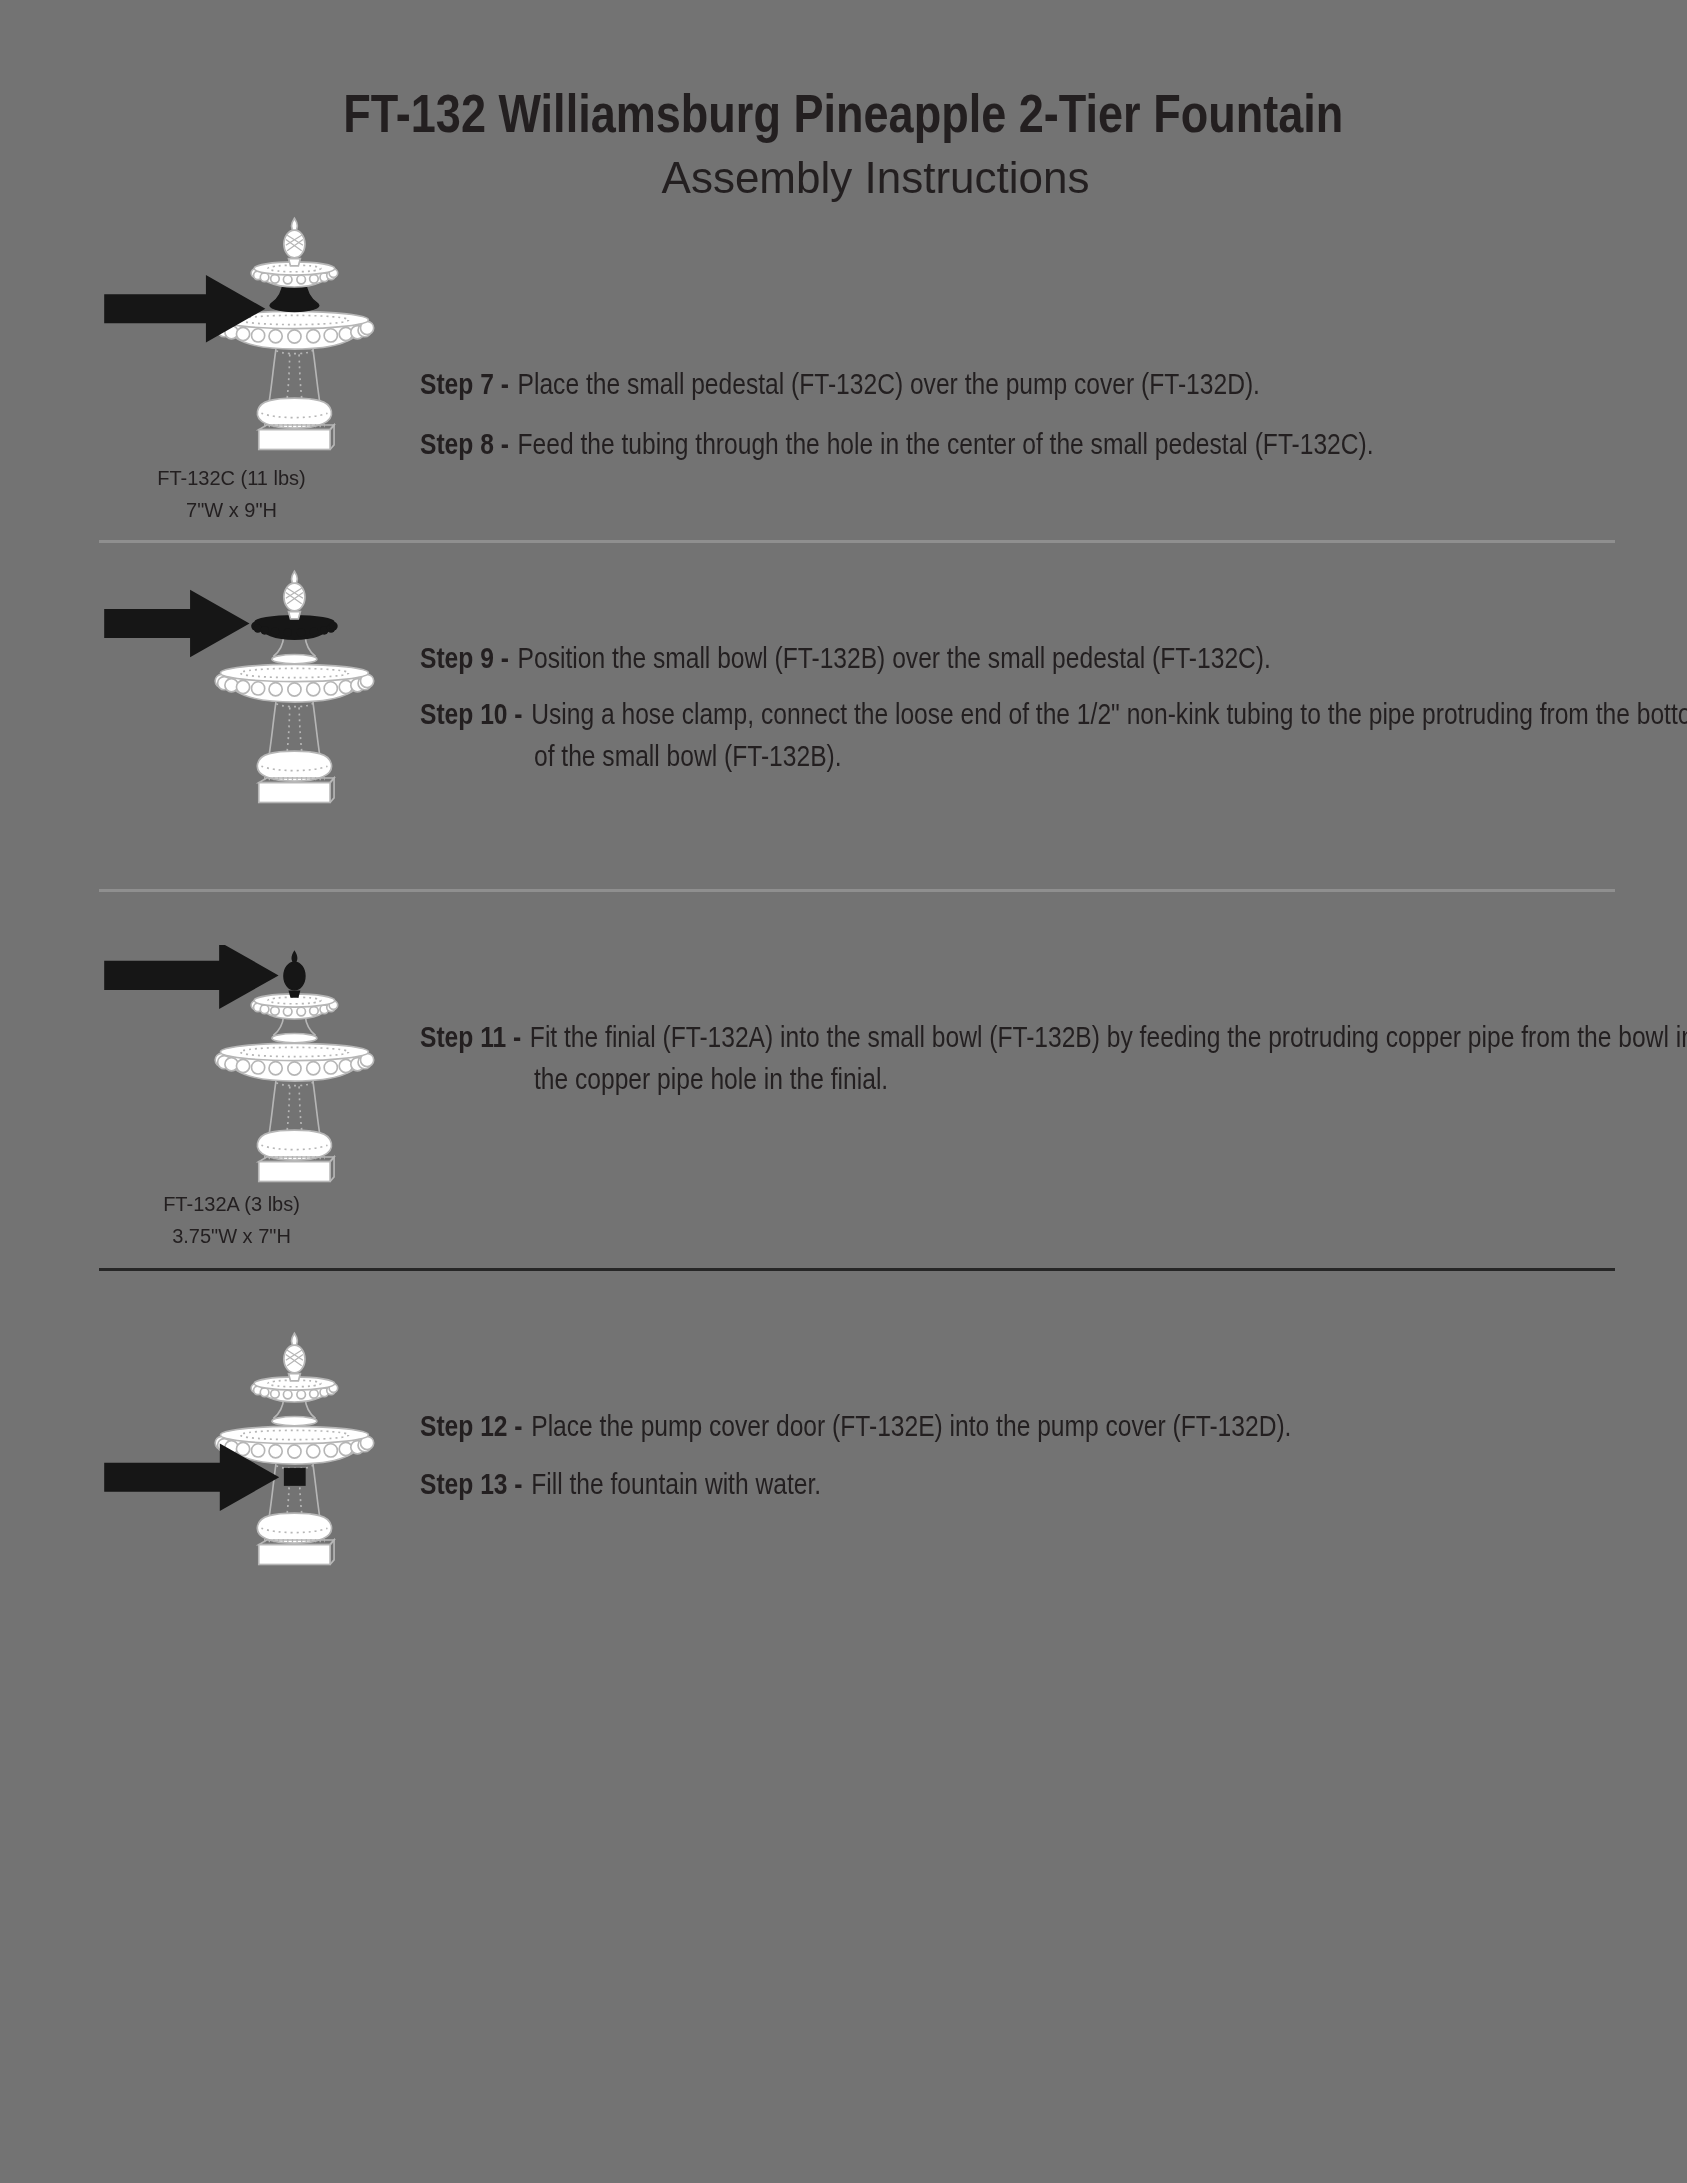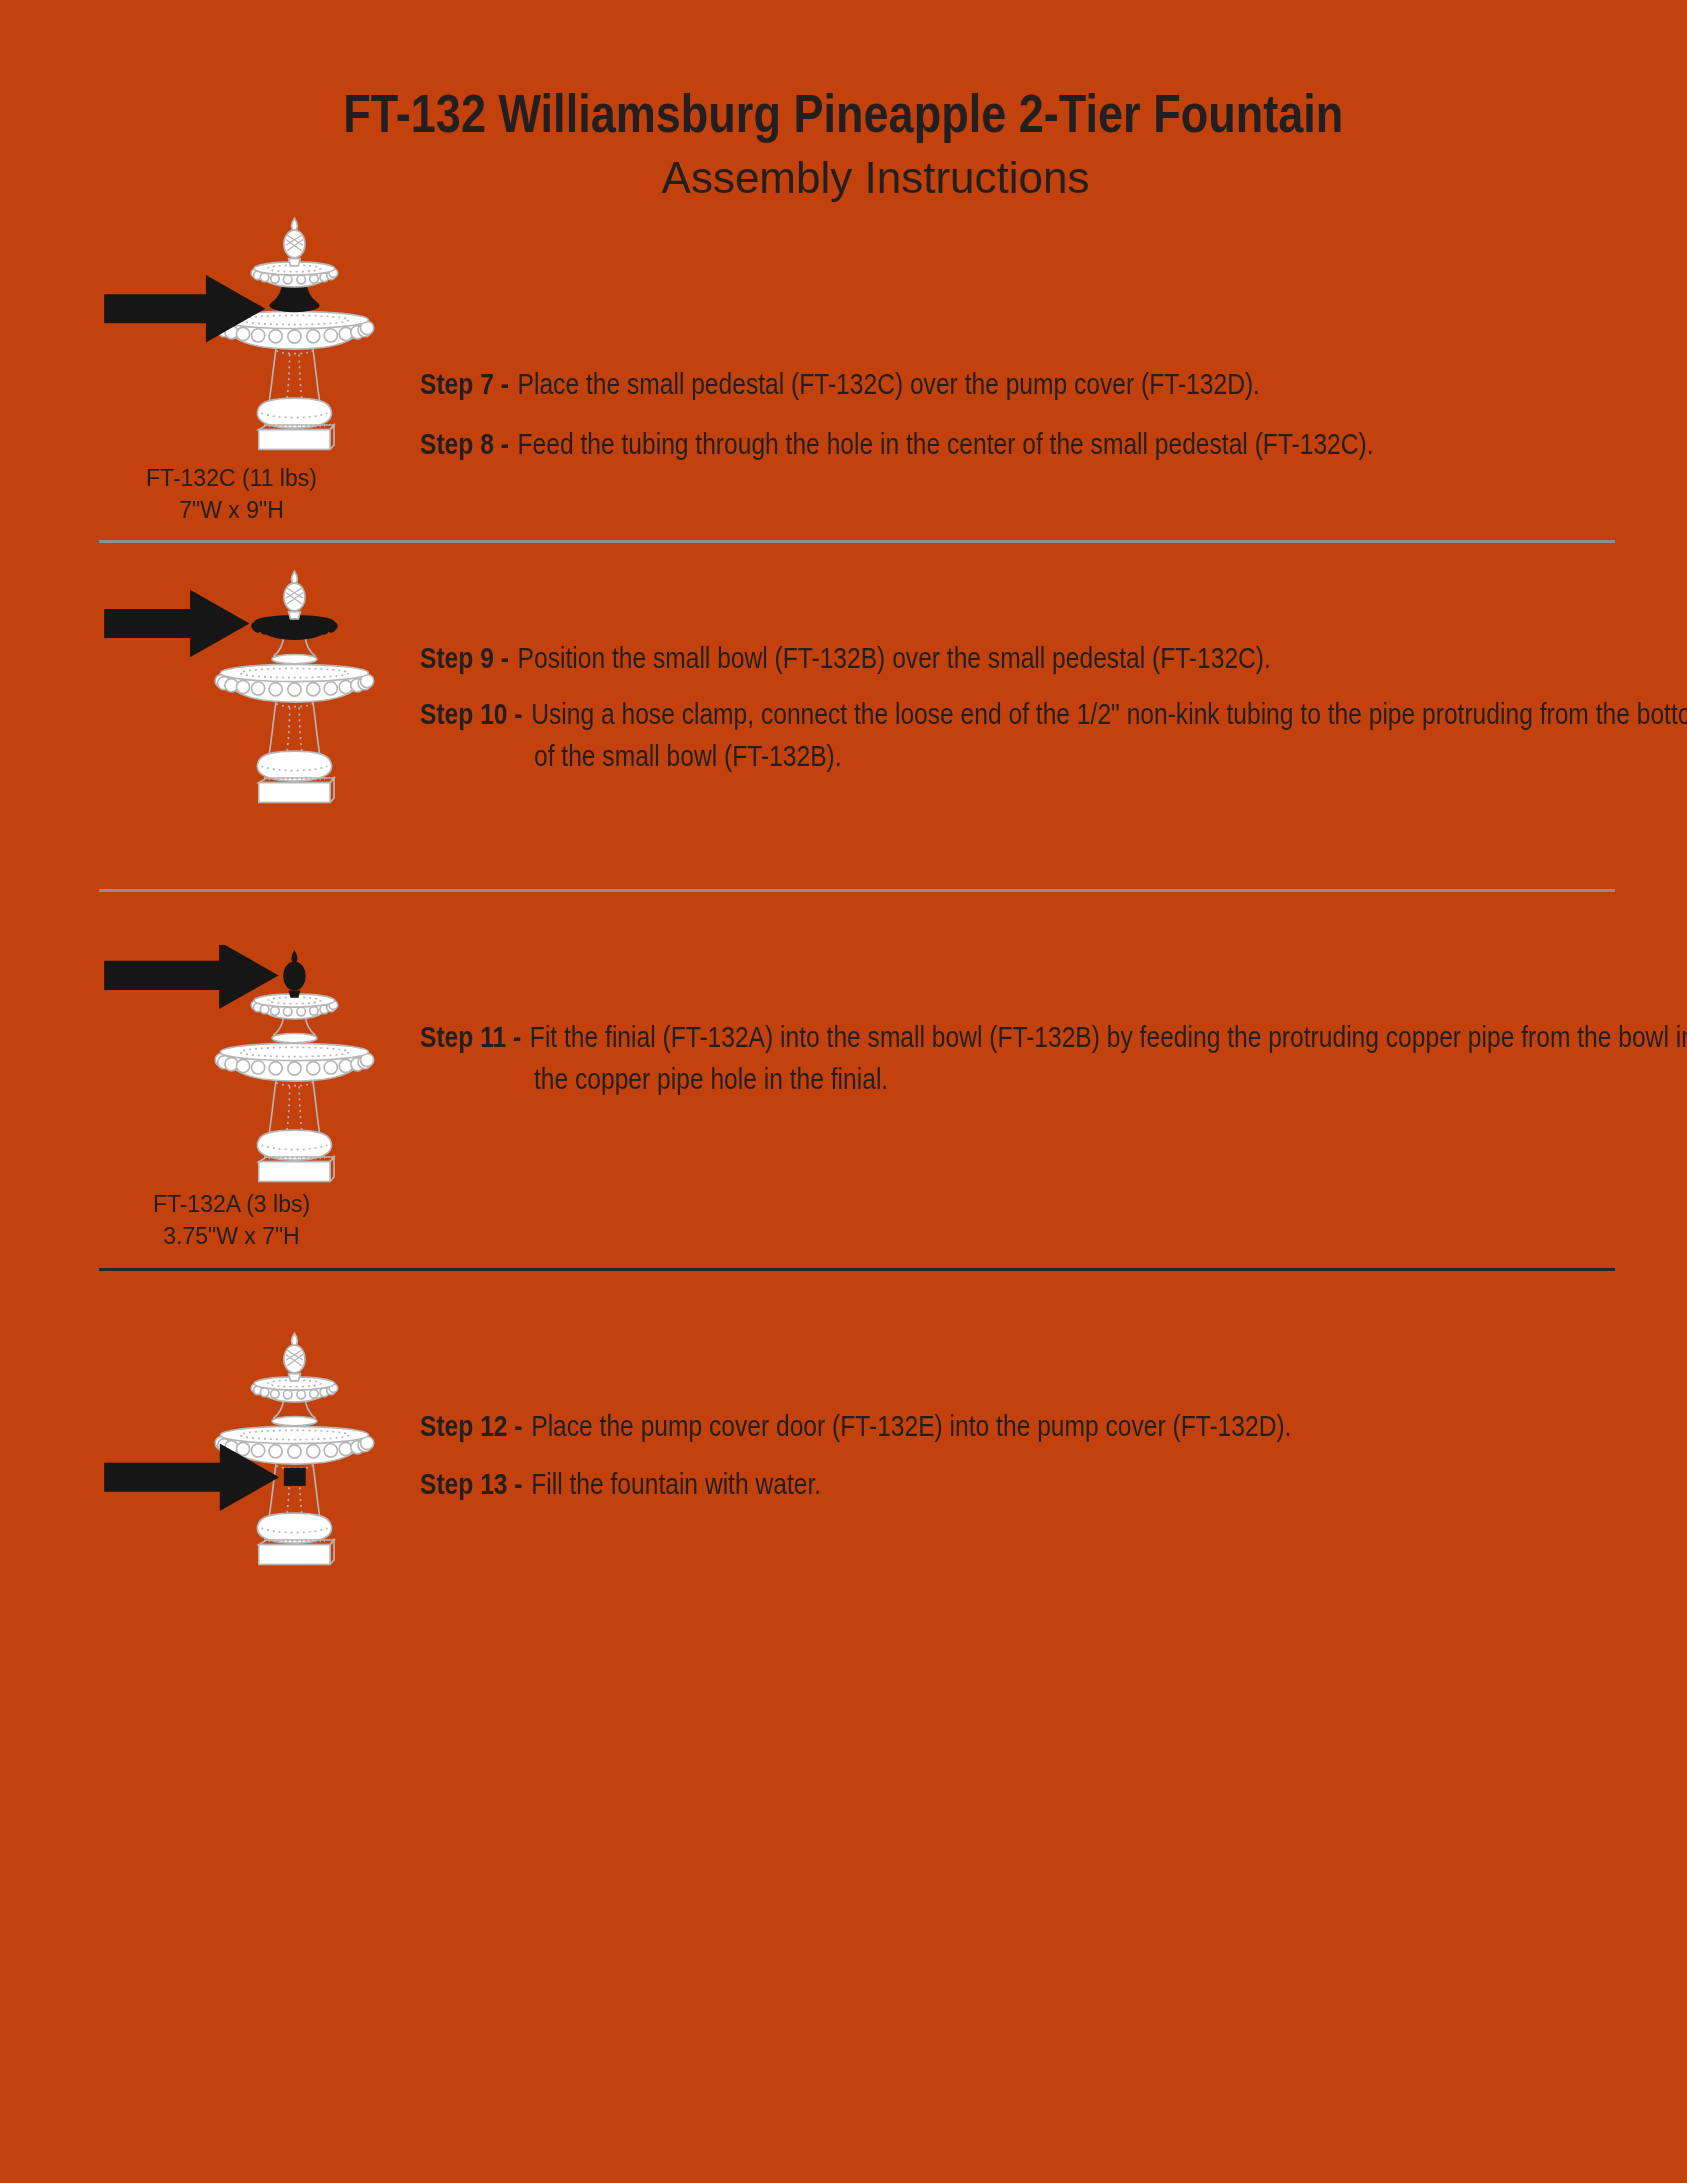--- a/index.html
+++ b/index.html
@@ -16,35 +16,35 @@
     text-align:center;font-size:53px;font-weight:bold;white-space:nowrap;
   }
   .title .squeeze{display:inline-block;transform:scaleX(.85);transform-origin:center top;}
   .subtitle{
     position:absolute;top:153px;left:0;width:100%;
     text-align:center;font-size:44px;font-weight:normal;white-space:nowrap;padding-left:32px;
   }
   .illo{position:absolute;left:96px;width:311px;height:251px;}
   .caption{
     position:absolute;left:53px;width:357px;
-    text-align:center;font-size:23px;line-height:32px;
+    text-align:center;font-size:20px;line-height:32px;
   }
   .step{
     position:absolute;left:420px;width:1456px;margin:0;
     font-size:30px;line-height:42px;
     padding-left:139px;text-indent:-139px;
     transform:scaleX(.82);transform-origin:left top;
   }
   .step b{margin-right:10.6px;}
   .divider{position:absolute;left:99px;width:1516px;height:2.6px;background:#8f8f8f;}
 </style>
 </head>
 <body>
 
-<div class="page" style="background: #c2410c; color: rgb(35, 31, 32);">
+<div class="page" style="background: #737373; color: rgb(35, 31, 32);">
 
   <div class="title">
     <span class="squeeze">FT-132 Williamsburg Pineapple 2-Tier Fountain</span>
   </div>
   <div class="subtitle">Assembly Instructions</div>
 
   <div class="illo" style="top:213px"><svg viewBox="0 0 470 380" width="311" height="251">
         <g>
           <path d="M272,206 C268,234 266,258 262,284" fill="none" stroke="#b6b6b6" stroke-width="2.5"></path>
           <path d="M328,206 C332,234 334,258 338,284" fill="none" stroke="#b6b6b6" stroke-width="2.5"></path>

